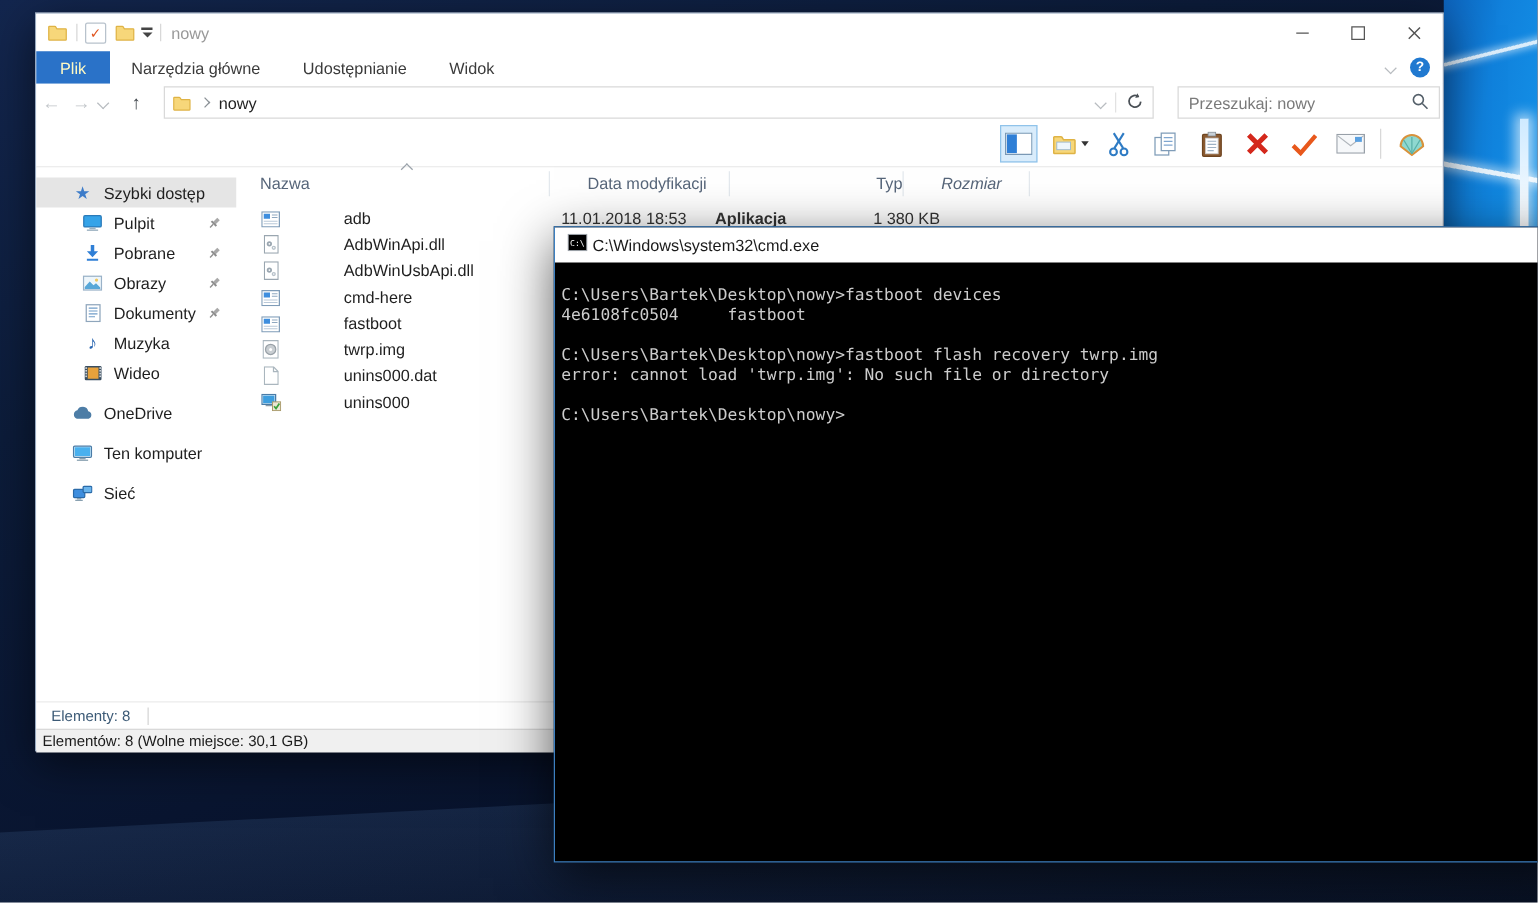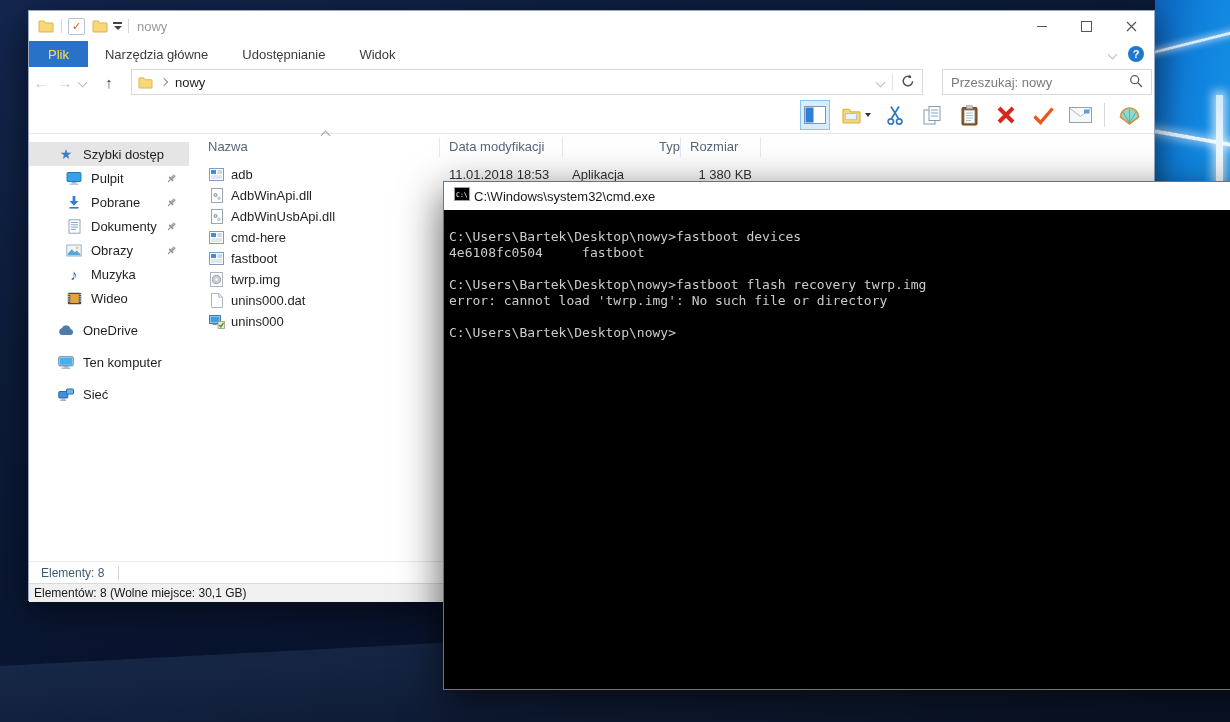--- a/index.html
+++ b/index.html
@@ -28,21 +28,21 @@
   .qat-drop{display:inline-flex;flex-direction:column;align-items:center;margin-left:4px;}
   .qat-drop .bar{width:9px;height:1.5px;background:#444;margin-bottom:2px;}
   .ex-title{color:#999;margin-left:2px;}
   .caption{position:absolute;right:0;top:0;height:30px;display:flex;}
   .cap-btn{width:45px;height:30px;display:flex;align-items:center;justify-content:center;}
   .cap-min{width:10px;height:1px;background:#555;display:block;}
   .cap-max{width:9px;height:9px;border:1px solid #555;display:block;}
 
   .ex-tabs{position:absolute;left:0;top:30px;right:0;height:26px;background:#fff;display:flex;align-items:stretch;}
   .tab{padding:0 17px;display:flex;align-items:center;color:#3b3b3b;}
-  .tab.active{background:#2a72c8;color:#fde047;padding:0 19px;}
+  .tab.active{background:#2a72c8;color:#fef9c3;padding:0 19px;}
   .ex-tabs-right{position:absolute;right:10px;top:30px;height:26px;display:flex;align-items:center;gap:12px;}
   .chev{display:inline-block;width:6px;height:6px;border-right:1.6px solid #6d7780;border-bottom:1.6px solid #6d7780;transform:rotate(45deg);}
   .help-circle{width:16px;height:16px;border-radius:50%;background:#2079d0;color:#fff;font-size:11px;font-weight:bold;
     display:flex;align-items:center;justify-content:center;}
 
   .ex-nav{position:absolute;left:0;top:56px;right:0;height:30px;background:#fff;display:flex;align-items:center;}
   .nav-arrow{font-size:15px;line-height:1;}
   .nav-back,.nav-fwd{color:#c2c6ca;width:24px;text-align:center;}
   .nav-chev-sm{margin:0 2px;}
   .chev-light{border-color:#b8bcc0;}
@@ -71,34 +71,34 @@
   .side-item{height:24px;display:flex;align-items:center;padding-left:28px;position:relative;}
   .side-item.child{padding-left:36px;}
   .side-item.selected{background:#e5e5e5;}
   .side-item.gap{margin-top:8px;}
   .side-ico{width:18px;display:inline-flex;justify-content:center;margin-right:8px;flex:0 0 18px;}
   .side-label{white-space:nowrap;}
   .pin{position:absolute;right:12px;top:6px;}
   .music-note{color:#2a66b0;font-size:15px;line-height:1;}
 
   .filearea{position:absolute;left:160px;top:0;right:0;height:100%;}
-  .fl-header{display:flex;height:26px;align-items:center;color:#57667a;position:relative;}
+  .fl-header{display:flex;height:26px;align-items:center;color:#57667a;position:relative;gap:21px;}
   .hc{box-sizing:border-box;border-right:1px solid #e4e9ee;height:20px;line-height:20px;}
   .hc-name{width:251px;padding-left:19px;}
   .hc-date{width:123px;padding-left:9px;}
   .hc-type{width:118px;padding-left:9px;text-align:right;}
-  .hc-size{width:80px;padding-left:9px;}
+  .hc-size{width:80px;padding-left:9px;font-style:italic;}
   .sort-chev{position:absolute;left:133px;top:-2px;width:6px;height:6px;border-left:1.4px solid #9aa2aa;
     border-top:1.4px solid #9aa2aa;transform:rotate(45deg);}
   .fl-rows{margin-top:4px;}
   .frow{display:flex;height:21px;align-items:center;}
-  .fc-name{width:251px;padding-left:19px;display:flex;align-items:center;box-sizing:border-box;}
+  .fc-name{width:251px;padding-left:19px;display:flex;align-items:flex-end;box-sizing:border-box;gap:44px;}
   .fc-name .fic{width:17px;display:inline-flex;justify-content:center;margin-right:6px;flex:0 0 17px;}
   .fc-date{width:123px;padding-left:9px;box-sizing:border-box;color:#333;}
-  .fc-type{width:118px;padding-left:9px;box-sizing:border-box;color:#333;}
+  .fc-type{width:118px;padding-left:9px;box-sizing:border-box;color:#333;font-weight:bold;}
   .fc-size{width:80px;padding-right:9px;box-sizing:border-box;text-align:right;color:#333;}
 
   .ex-status1{position:absolute;left:0;top:550px;right:0;height:22px;background:#fff;border-top:1px solid #ececec;
     display:flex;align-items:center;color:#3c5a76;font-size:12px;}
   .ex-status1 .txt{margin-left:12px;}
   .st-sep{width:1px;height:14px;background:#d5d5d5;margin-left:14px;}
   .ex-status2{position:absolute;left:0;top:572px;right:0;height:19px;background:#f0f0f0;border-top:1px solid #d9d9d9;
     display:flex;align-items:center;color:#1a1a1a;font-size:12px;box-sizing:border-box;}
   .ex-status2 .txt{margin-left:5px;}
 
@@ -322,50 +322,50 @@
               <g transform="rotate(45 5.5 5.5)">
                 <rect x="4.1" y="0.8" width="2.8" height="4.6" fill="#a8a8a8"></rect>
                 <rect x="2.7" y="5.2" width="5.6" height="1.6" fill="#8e8e8e"></rect>
                 <line x1="5.5" y1="6.8" x2="5.5" y2="10.4" stroke="#8e8e8e" stroke-width="1.1"></line>
               </g>
             </svg>
         </span>
       </div>
       <div class="side-item child">
         <span class="side-ico">
+          <svg width="16" height="13" viewBox="0 0 16 13">
+              <rect x="0.8" y="1" width="14.4" height="11" fill="#eef6fb" stroke="#9ab2c8"></rect>
+              <path d="M1.8 9.5 L5.8 5.2 L8.8 8.2 L10.8 6.6 L14.2 10 L14.2 11.2 L1.8 11.2 Z" fill="#58a7d8"></path>
+              <circle cx="11.2" cy="4" r="1.3" fill="#f0c860"></circle>
+            </svg>
+        </span>
+        <span class="side-label">Obrazy</span>
+        <span class="pin">
+          <svg width="11" height="11" viewBox="0 0 11 11">
+              <g transform="rotate(45 5.5 5.5)">
+                <rect x="4.1" y="0.8" width="2.8" height="4.6" fill="#a8a8a8"></rect>
+                <rect x="2.7" y="5.2" width="5.6" height="1.6" fill="#8e8e8e"></rect>
+                <line x1="5.5" y1="6.8" x2="5.5" y2="10.4" stroke="#8e8e8e" stroke-width="1.1"></line>
+              </g>
+            </svg>
+        </span>
+      </div>
+      <div class="side-item child">
+        <span class="side-ico">
           <svg width="13" height="15" viewBox="0 0 13 15">
               <rect x="1" y="0.8" width="11" height="13.4" fill="#fff" stroke="#8fa6bc"></rect>
               <g stroke="#6f9cc8" stroke-width="0.9">
                 <line x1="3" y1="3.5" x2="10" y2="3.5"></line>
                 <line x1="3" y1="5.8" x2="10" y2="5.8"></line>
                 <line x1="3" y1="8.1" x2="10" y2="8.1"></line>
                 <line x1="3" y1="10.4" x2="8" y2="10.4"></line>
               </g>
             </svg>
         </span>
         <span class="side-label">Dokumenty</span>
-        <span class="pin">
-          <svg width="11" height="11" viewBox="0 0 11 11">
-              <g transform="rotate(45 5.5 5.5)">
-                <rect x="4.1" y="0.8" width="2.8" height="4.6" fill="#a8a8a8"></rect>
-                <rect x="2.7" y="5.2" width="5.6" height="1.6" fill="#8e8e8e"></rect>
-                <line x1="5.5" y1="6.8" x2="5.5" y2="10.4" stroke="#8e8e8e" stroke-width="1.1"></line>
-              </g>
-            </svg>
-        </span>
-      </div>
-      <div class="side-item child">
-        <span class="side-ico">
-          <svg width="16" height="13" viewBox="0 0 16 13">
-              <rect x="0.8" y="1" width="14.4" height="11" fill="#eef6fb" stroke="#9ab2c8"></rect>
-              <path d="M1.8 9.5 L5.8 5.2 L8.8 8.2 L10.8 6.6 L14.2 10 L14.2 11.2 L1.8 11.2 Z" fill="#58a7d8"></path>
-              <circle cx="11.2" cy="4" r="1.3" fill="#f0c860"></circle>
-            </svg>
-        </span>
-        <span class="side-label">Obrazy</span>
         <span class="pin">
           <svg width="11" height="11" viewBox="0 0 11 11">
               <g transform="rotate(45 5.5 5.5)">
                 <rect x="4.1" y="0.8" width="2.8" height="4.6" fill="#a8a8a8"></rect>
                 <rect x="2.7" y="5.2" width="5.6" height="1.6" fill="#8e8e8e"></rect>
                 <line x1="5.5" y1="6.8" x2="5.5" y2="10.4" stroke="#8e8e8e" stroke-width="1.1"></line>
               </g>
             </svg>
         </span>
       </div>

